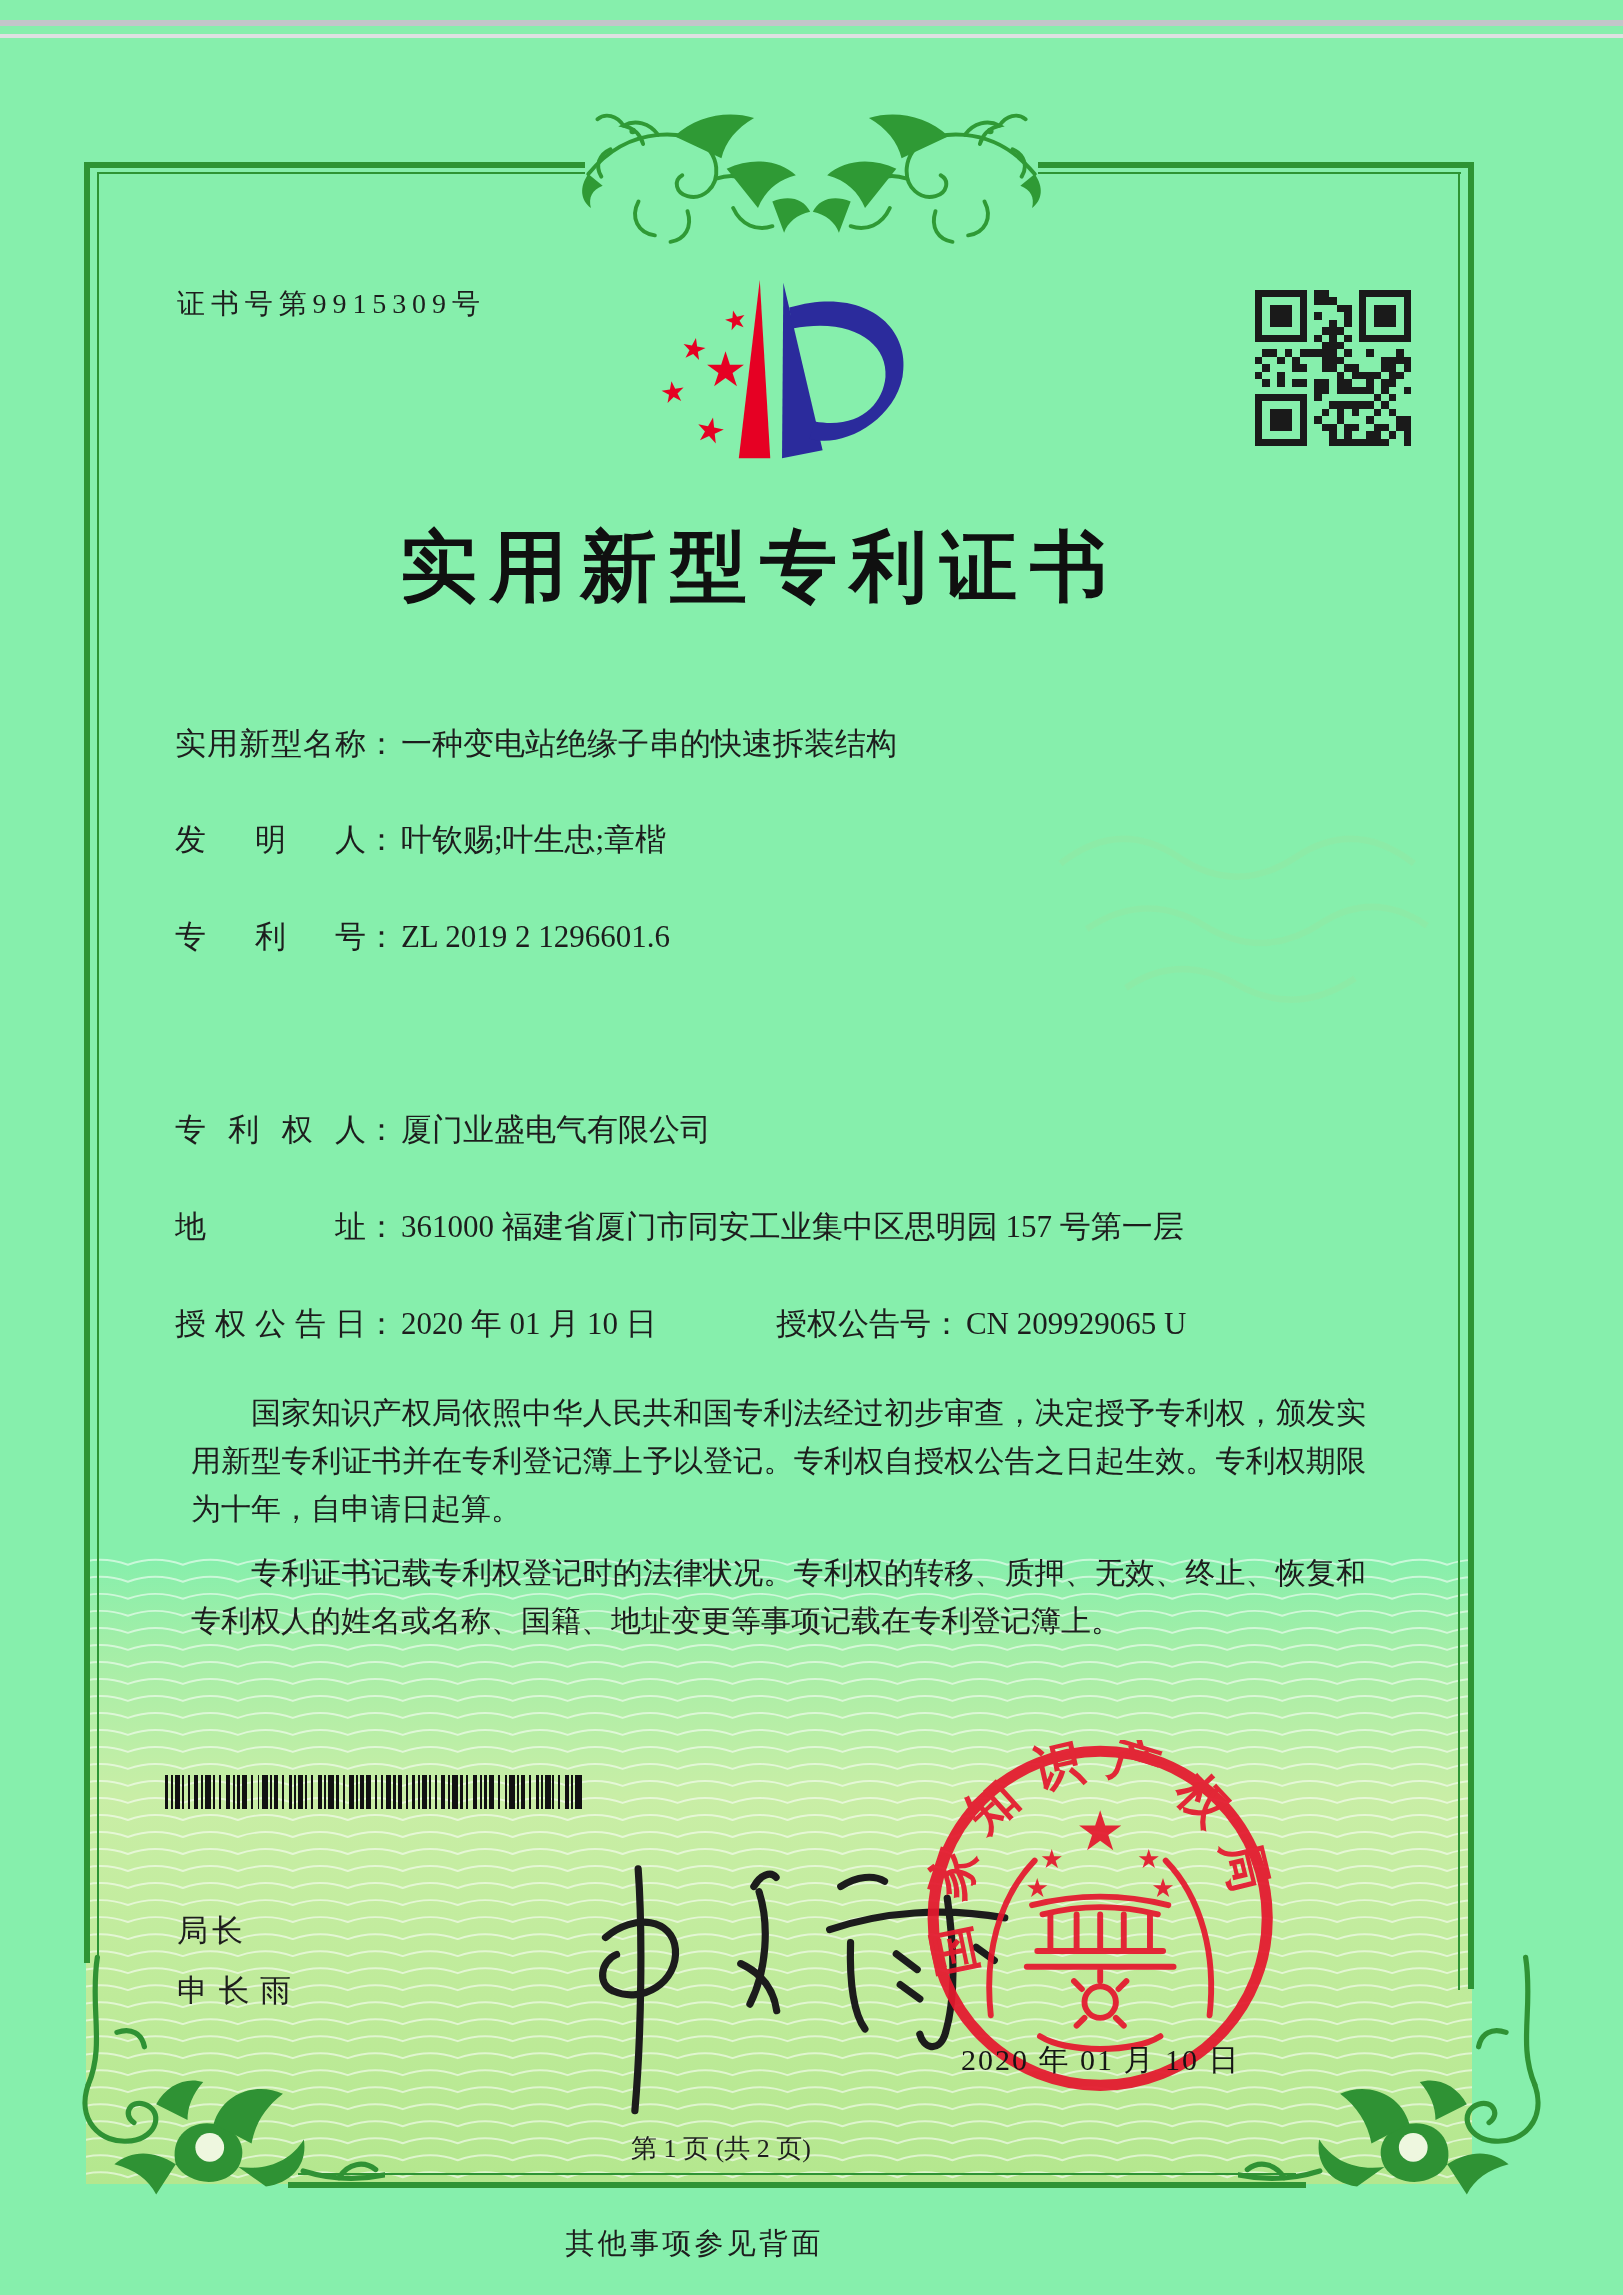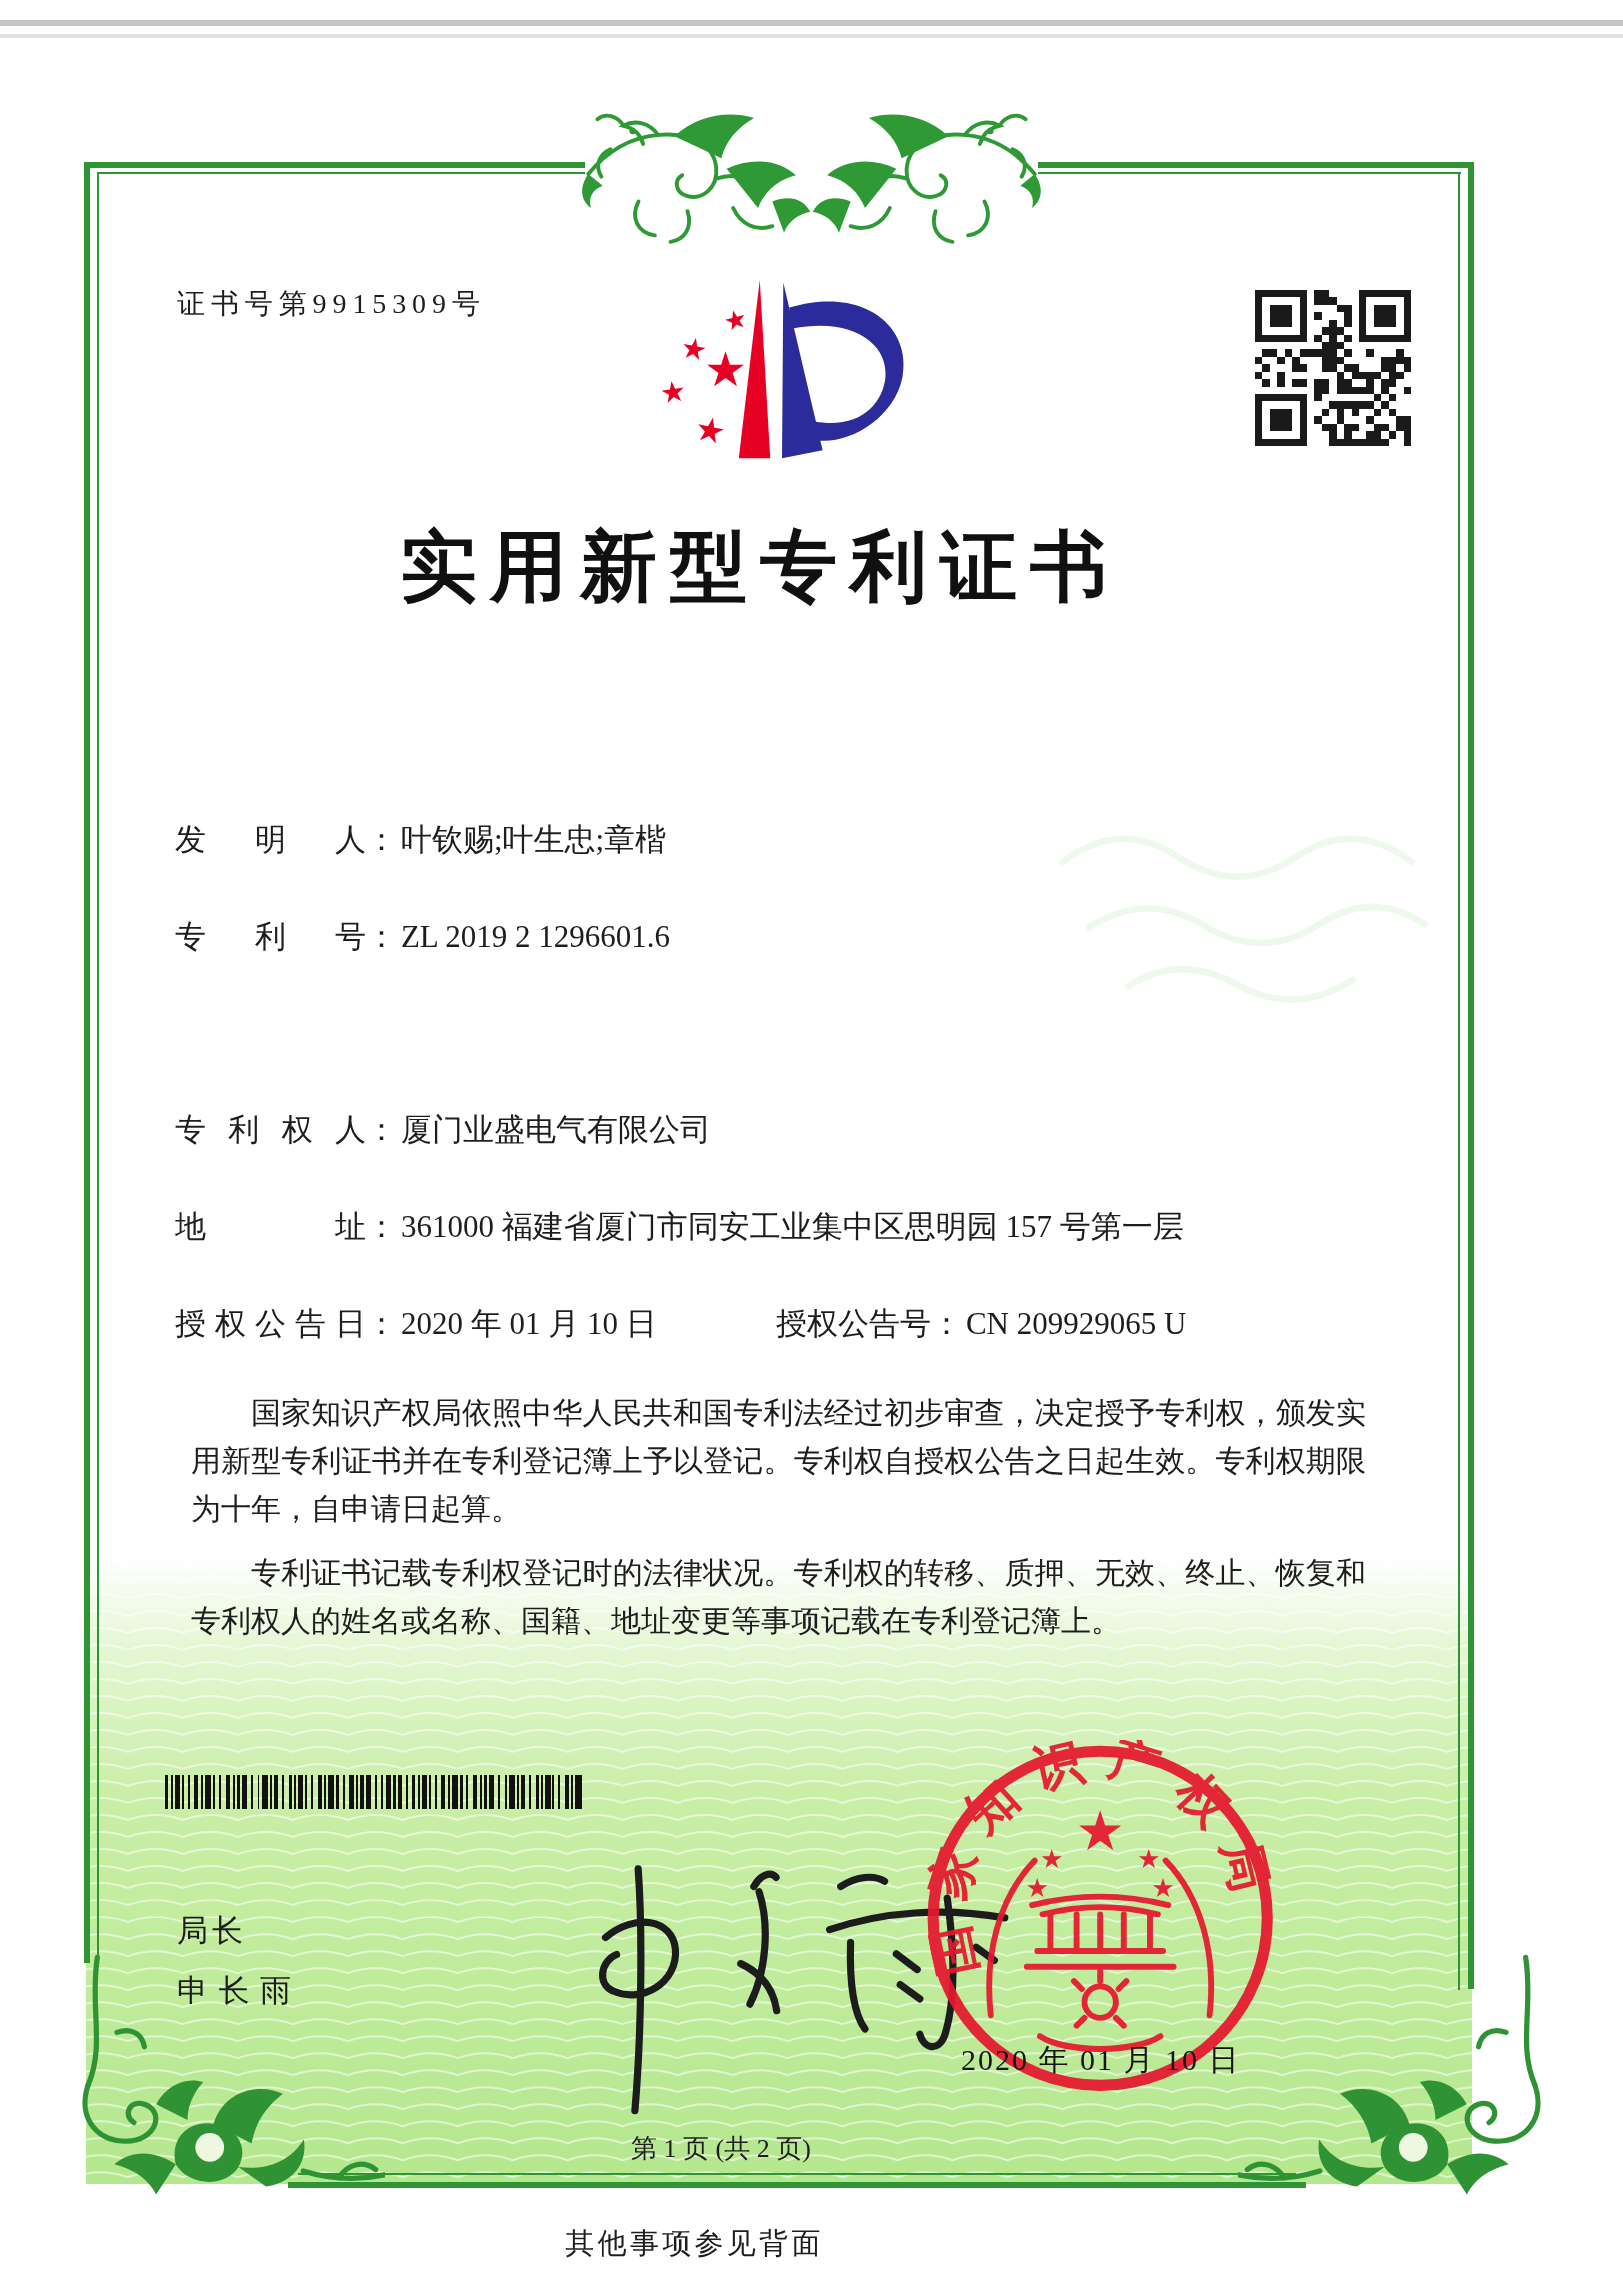--- a/index.html
+++ b/index.html
@@ -1,16 +1,16 @@
 <!DOCTYPE html>
 <html style="font-size:10.5px"><head>
 <meta charset="utf-8">
 <style>
   html,body{margin:0;padding:0;background:#e8e8e2;}
-  .page{position:relative;width:1623px;height:2295px;background:#ffffff;overflow:hidden;
+  .page{position:relative;width:1623px;height:2295px;background:#86efac;overflow:hidden;
         font-family:"Liberation Serif","DejaVu Serif",serif;color:#1d1d1d;}
   .abs{position:absolute;}
   
   .scanline1{left:0;top:19.6px;width:1623px;height:6.5px;background:#c3c6c9;}
   .scanline2{left:0;top:34px;width:1623px;height:3.9px;background:#dee0e1;}
 
   
   .green-band{left:86px;top:1558px;width:1386px;height:626px;
     background:linear-gradient(180deg, rgba(198,237,162,0) 0%, rgba(198,237,162,0.45) 14%,
                #c9eea6 38%, #bfeb9a 70%, #b4e78e 100%);z-index:1;}
@@ -395,20 +395,23 @@
       <rect x="13" y="20" width="1" height="1" fill="#1a1a1a"></rect>
       <rect x="14" y="20" width="1" height="1" fill="#1a1a1a"></rect>
       <rect x="15" y="20" width="1" height="1" fill="#1a1a1a"></rect>
       <rect x="16" y="20" width="1" height="1" fill="#1a1a1a"></rect>
       <rect x="17" y="20" width="1" height="1" fill="#1a1a1a"></rect>
       <rect x="20" y="20" width="1" height="1" fill="#1a1a1a"></rect>
     </svg>
 
   <div class="abs title">实用新型专利证书</div>
 
+  <div class="abs row" style="top:723px;">
+    <span class="lbl">实用新型名称</span><span class="colon">：</span><span class="val">一种变电站绝缘子串的快速拆装结构</span>
+  </div>
   <div class="abs row" style="top:819px;">
     <span class="lbl">发明人</span><span class="colon">：</span><span class="val">叶钦赐;叶生忠;章楷</span>
   </div>
   <div class="abs row" style="top:916px;">
     <span class="lbl">专利号</span><span class="colon">：</span><span class="val">ZL 2019 2 1296601.6</span>
   </div>
   <div class="abs row" style="top:1109px;">
     <span class="lbl">专利权人</span><span class="colon">：</span><span class="val">厦门业盛电气有限公司</span>
   </div>
   <div class="abs row" style="top:1206px;">

